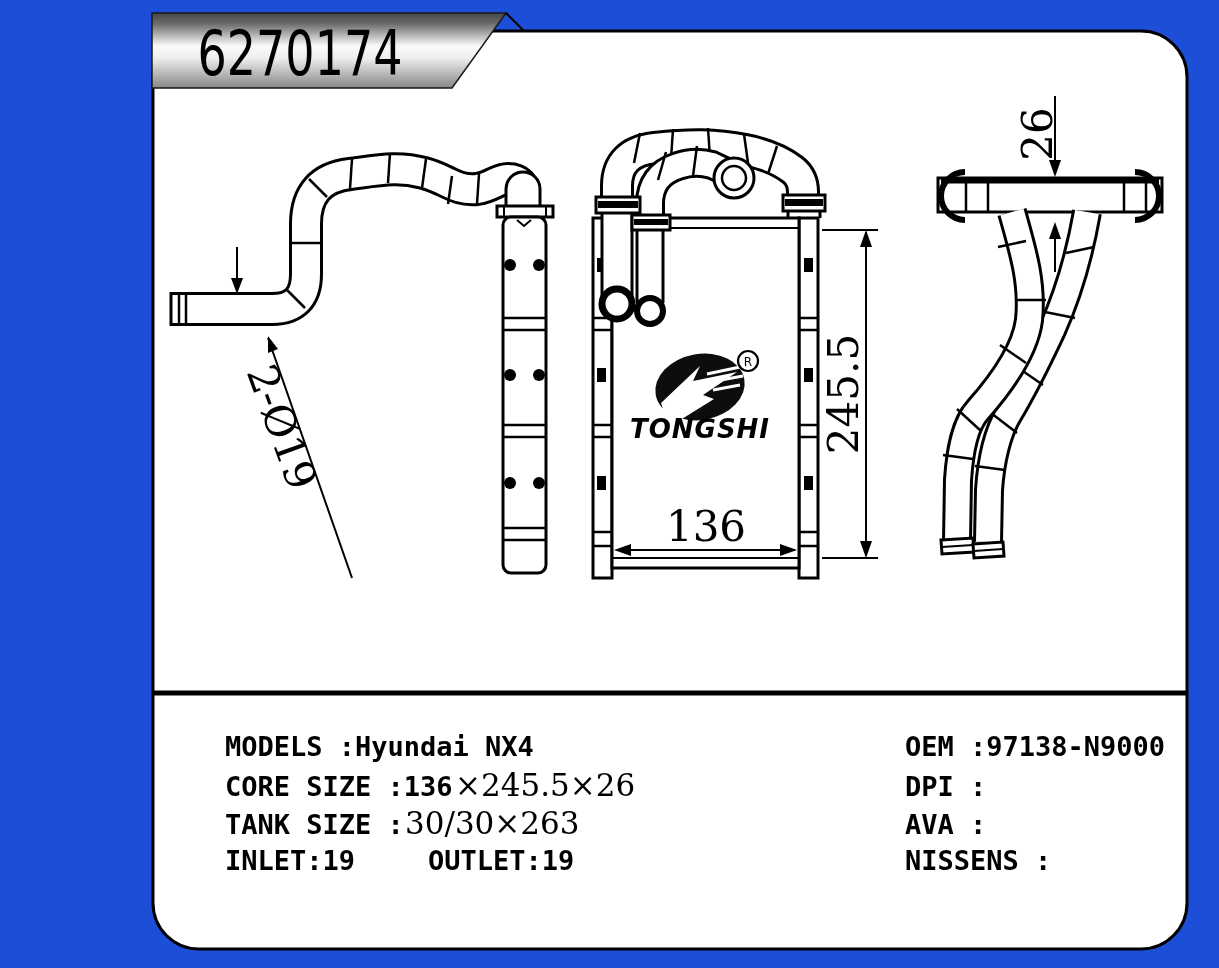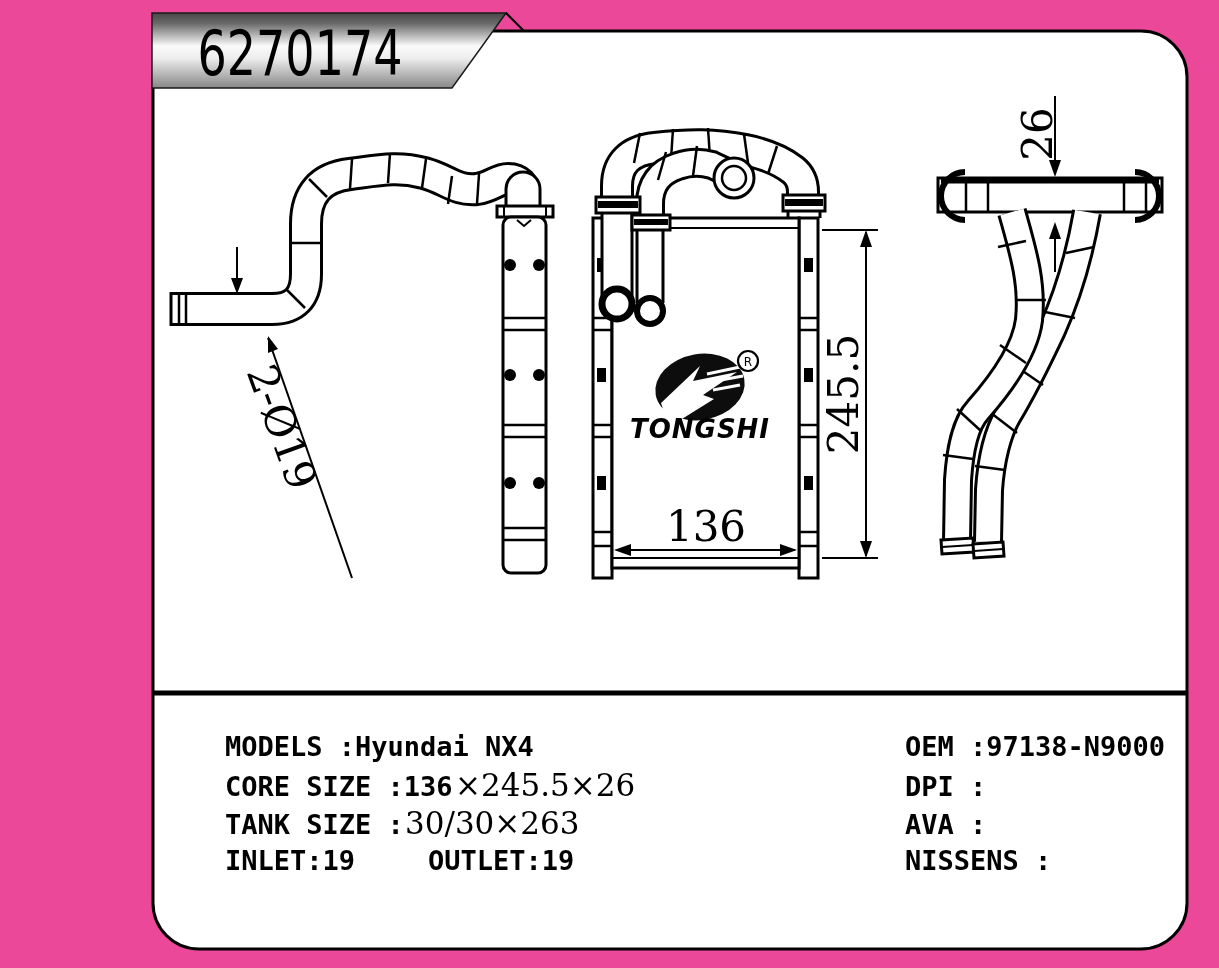--- a/index.html
+++ b/index.html
@@ -1,16 +1,16 @@
 <!DOCTYPE html>
 <html><head>
 <meta charset="utf-8">
 <style>
   html,body{margin:0;padding:0;background:#ffffff;}
-  .sheet{position:relative;width:1219px;height:968px;background:#ec4899;overflow:hidden;
+  .sheet{position:relative;width:1219px;height:968px;background:#1d4ed8;overflow:hidden;
          font-family:"DejaVu Sans", sans-serif;}
   svg{display:block;}
   text{fill:#000;}
   .mono{font-family:"DejaVu Sans Mono", monospace;font-weight:bold;font-size:27px;}
   .serifdim{font-family:"DejaVu Serif", serif;font-size:42px;}
   .serifspec{font-family:"DejaVu Serif", serif;font-size:31px;}
   .lw3{stroke:#000;stroke-width:3;fill:none;}
   .lw2{stroke:#000;stroke-width:2;fill:none;}
   .rib{stroke:#000;stroke-width:2.5;fill:none;}
   .tubeo{stroke:#000;fill:none;stroke-linecap:butt;stroke-linejoin:round;}

